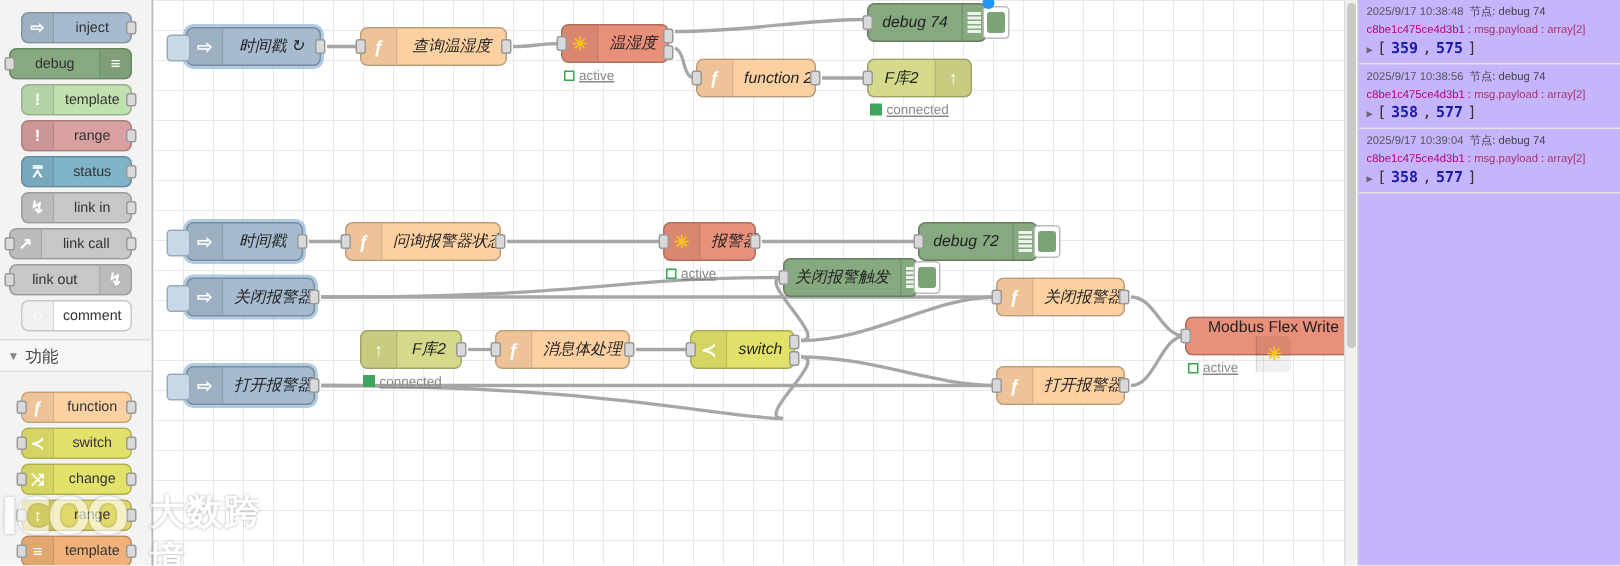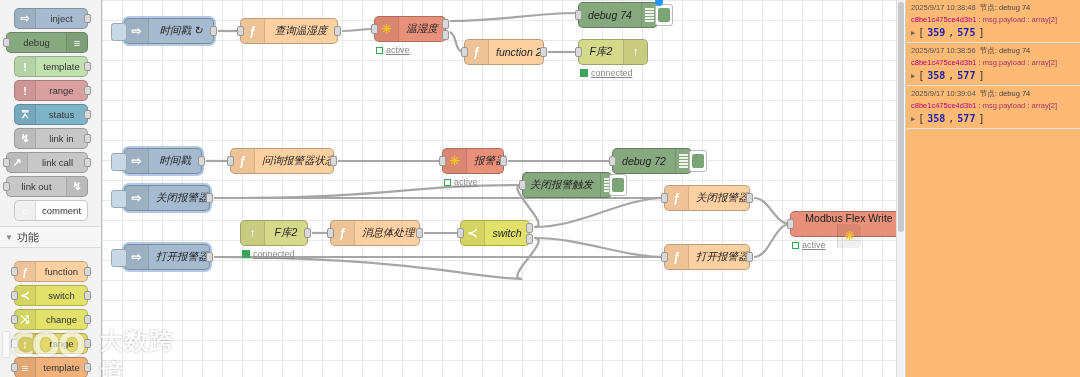--- a/index.html
+++ b/index.html
@@ -136,21 +136,21 @@
     background: #f0f0f0; border-left: 1px solid #ddd;
   }
   #vthumb {
     position: absolute; left: 1px; top: 2px; width: 6px; height: 230px;
     background: #c8c8c8; border-radius: 3px;
   }
 
   
   #sidebar {
     position: absolute; left: 905px; top: 0; width: 175px; height: 377px;
-    background: #fdba74; border-left: 1px solid #ccc; overflow: hidden;
+    background: #c4b5fd; border-left: 1px solid #ccc; overflow: hidden;
   }
   .dmsg { border-bottom: 1px solid #e3e3e3; padding: 3px 5px 4px 5px; }
   .dmsg .row1 { font-size: 7.5px; color: #555; white-space: nowrap; }
   .dmsg .row1 .topic { color: #444; }
   .dmsg .row2 { font-size: 7.5px; color: #b07; margin-top: 2px; white-space: nowrap; }
   .dmsg .row2 .tp { color: #a36; }
   .dmsg .row3 {
     font-size: 10px; color: #2b3a8f; margin-top: 3px;
     font-family: "DejaVu Sans Mono", monospace; white-space: nowrap;
     display: flex; align-items: center; gap: 3px;

